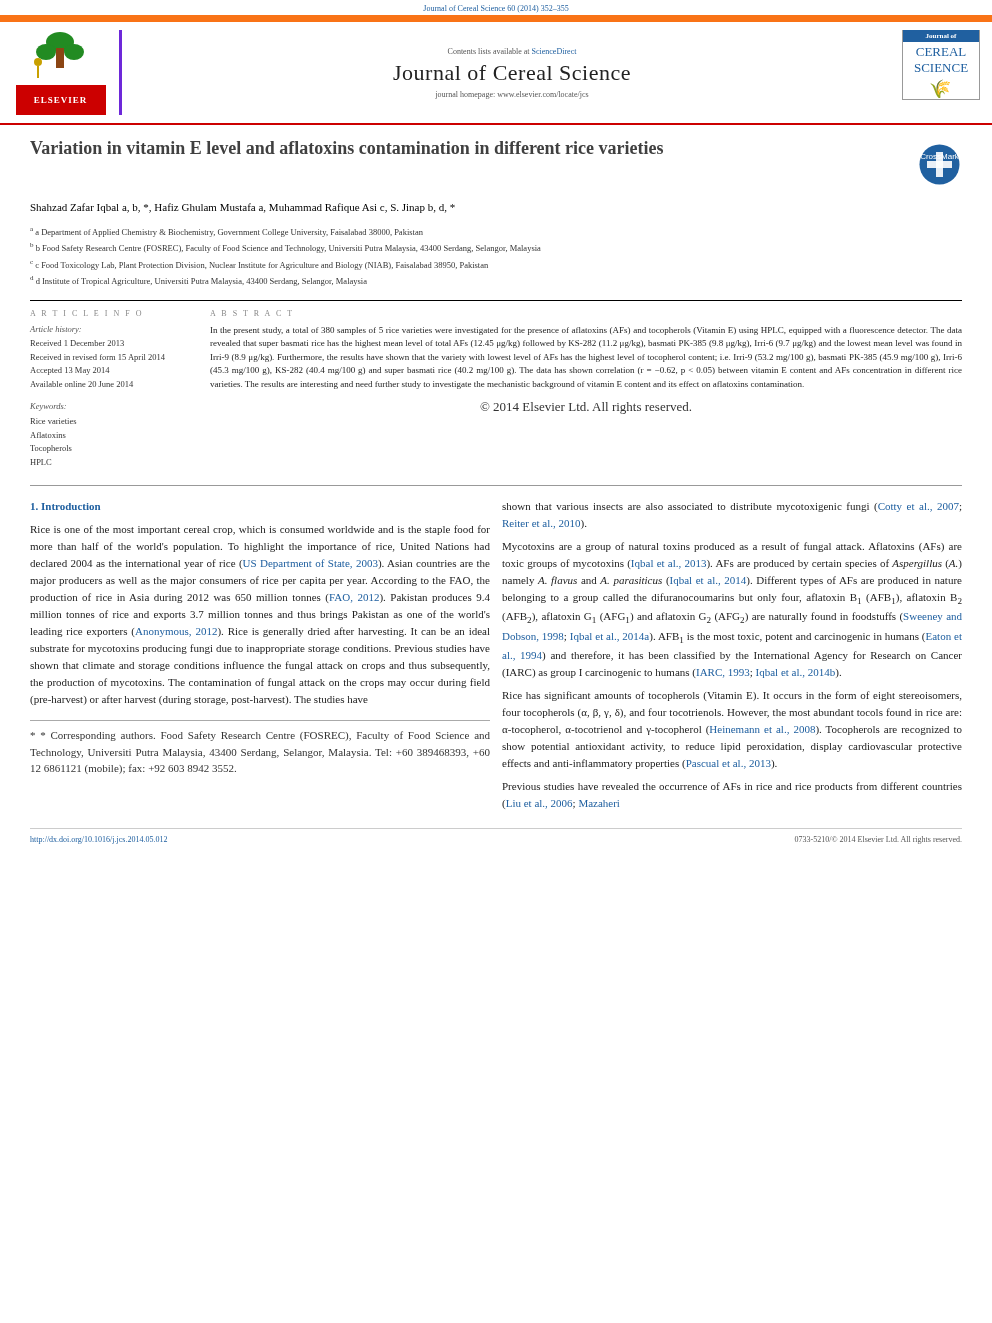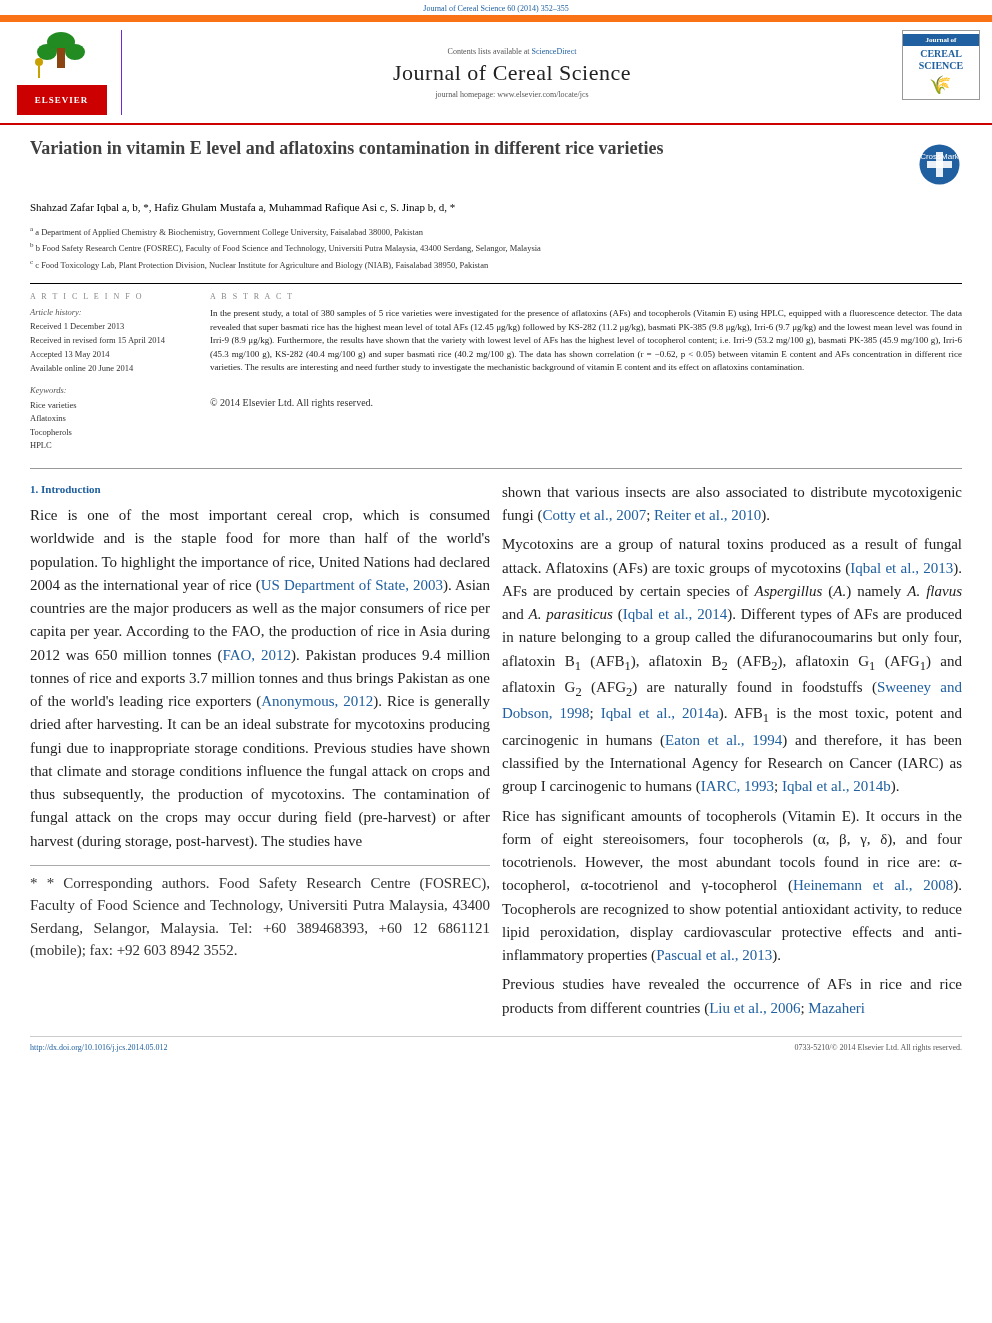--- a/index.html
+++ b/index.html
@@ -28,21 +28,21 @@
       border-bottom: 2px solid #c00;
       padding: 8px 12px;
       gap: 10px;
     }
     .elsevier-logo-area {
       display: flex;
       flex-direction: column;
       align-items: center;
       justify-content: center;
       width: 110px;
-      border-right: 1px solid #6d28d9;
+      border-right: 3px solid #6d28d9;
       padding-right: 10px;
     }
     .elsevier-logo-box {
       width: 90px;
       height: 30px;
       background: #c00;
       display: flex;
       align-items: center;
       justify-content: center;
     }
@@ -95,22 +95,22 @@
     .journal-logo-img .logo-top {
       background: #2060a0;
       color: #fff;
       width: 100%;
       text-align: center;
       font-size: 7px;
       padding: 2px 0;
       font-weight: bold;
     }
     .journal-logo-img .logo-main {
-      font-size: 10px;
-      font-weight: bold;
+      font-size: 13px;
+      font-weight: normal;
       color: #2060a0;
       padding: 2px;
       line-height: 1.2;
     }
     .journal-logo-img .logo-icon {
       font-size: 18px;
       color: #c8a000;
     }
 
     
@@ -206,24 +206,24 @@
     }
 
     .abstract-text {
       font-size: 9px;
       line-height: 1.5;
       color: #222;
       text-align: justify;
     }
 
     .copyright-line {
-      font-size: 10px;
-      text-align: left;
-      color: #333;
-      margin-top: 22px;
+      font-size: 13px;
+      text-align: center;
+      color: #333;
+      margin-top: 8px;
     }
 
     
     .section-divider {
       border: none;
       border-top: 1px solid #999;
       margin: 15px 0 12px;
     }
 
     
@@ -241,21 +241,21 @@
 
     .section-heading {
       font-size: 11px;
       font-weight: bold;
       color: #2060a0;
       margin-bottom: 6px;
     }
 
     .body-col p {
       margin-bottom: 6px;
-      font-size: 15px;
+      font-size: 11px;
       text-align: justify;
     }
     .body-col a { color: #2060a0; text-decoration: none; }
 
     .footnote-section {
       border-top: 1px solid #aaa;
       margin-top: 12px;
       padding-top: 6px;
       font-size: 8px;
       color: #333;
@@ -338,20 +338,21 @@
   </div>
 
   <div class="authors">
     <span>Shahzad Zafar Iqbal a, b, *, Hafiz Ghulam Mustafa a, Muhammad Rafique Asi c, S. Jinap b, d, *</span>
   </div>
 
   <div class="affiliations">
     <div><sup>a</sup> <span>a Department of Applied Chemistry &amp; Biochemistry, Government College University, Faisalabad 38000, Pakistan</span></div>
     <div><sup>b</sup> <span>b Food Safety Research Centre (FOSREC), Faculty of Food Science and Technology, Universiti Putra Malaysia, 43400 Serdang, Selangor, Malaysia</span></div>
     <div><sup>c</sup> <span>c Food Toxicology Lab, Plant Protection Division, Nuclear Institute for Agriculture and Biology (NIAB), Faisalabad 38950, Pakistan</span></div>
+    <div><sup>d</sup> <span>d Institute of Tropical Agriculture, Universiti Putra Malaysia, 43400 Serdang, Selangor, Malaysia</span></div>
   </div>
 
   <div class="article-columns">
 
     <div class="article-info-col">
       <div class="section-label">
         <span>A R T I C L E   I N F O</span>
       </div>
       <div class="info-row">
         <span class="info-label">Article history:</span>

